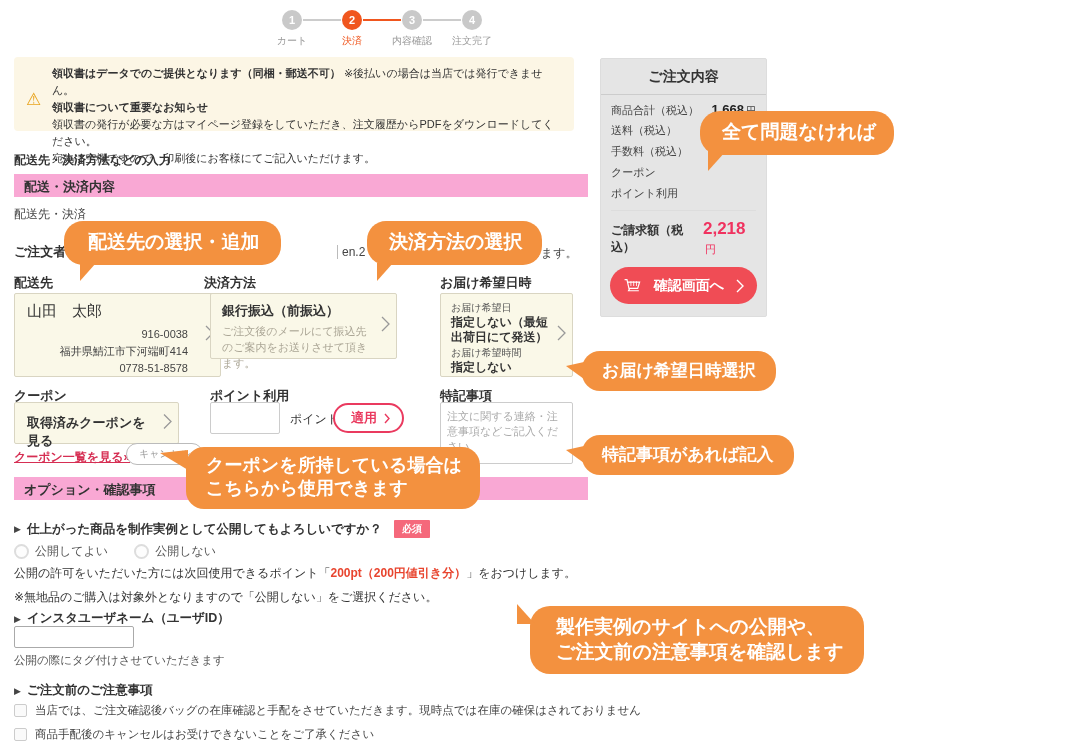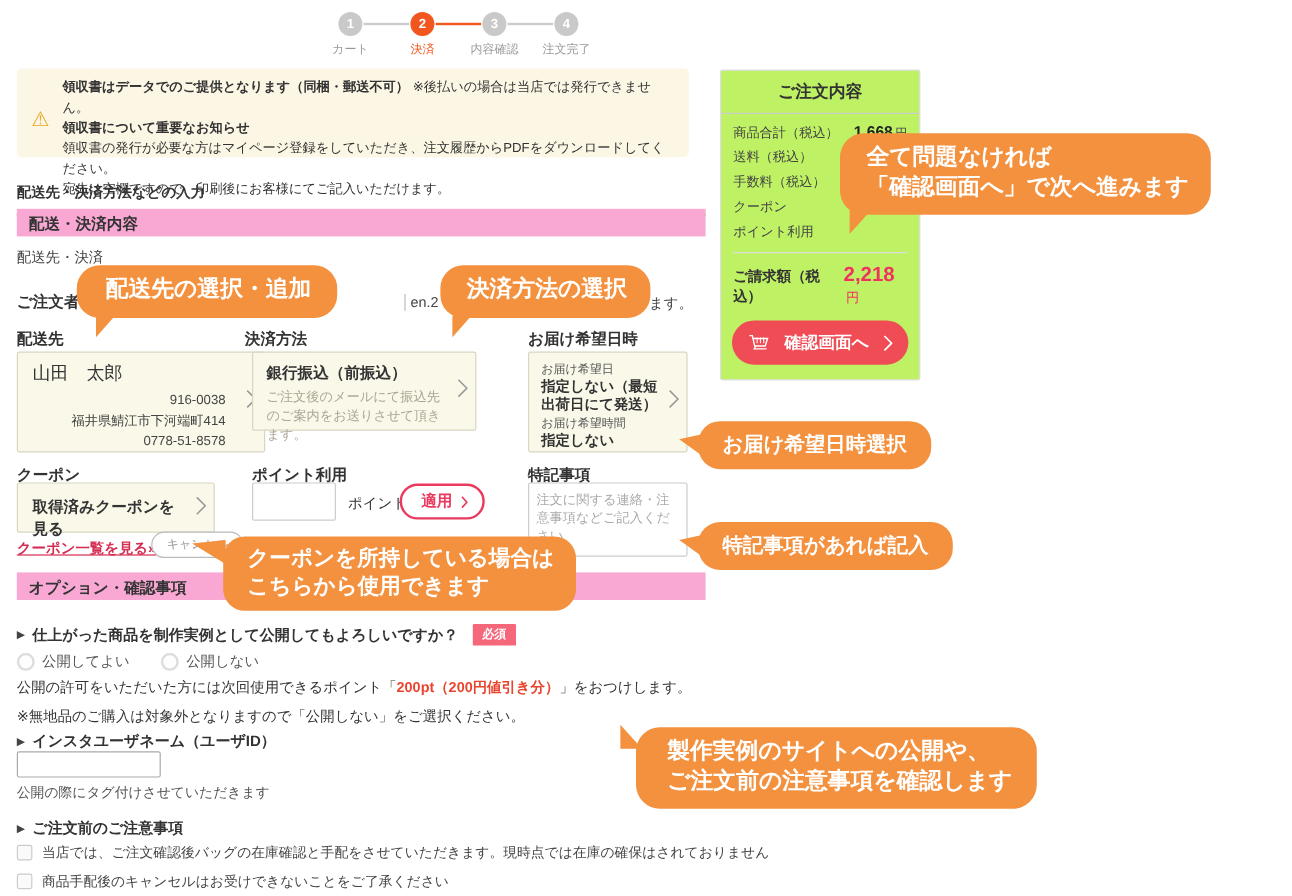--- a/index.html
+++ b/index.html
@@ -83,21 +83,21 @@
   .insta-label { left:14px; top:610px; }
   .insta-input { left:14px; top:626px; width:120px; height:22px; border:1px solid #aaa; border-radius:2px;
     font-size:12px; padding:0 5px; font-family:inherit; }
   .insta-note { left:14px; top:653px; font-size:11.5px; color:#555; }
   .prec-label { left:14px; top:682px; }
   .check-row { left:14px; display:flex; align-items:center; gap:8px; font-size:11.5px; color:#444; }
   .chk { width:13px; height:13px; border:1px solid #ccc; border-radius:2px; background:#fafafa; flex:none; cursor:pointer; }
   .check1 { top:703px; } .check2 { top:727px; }
 
   
-  .panel { left:600px; top:58px; width:167px; background:#bef264; border:1px solid #ddd; border-radius:2px; padding-bottom:12px; z-index:2; }
+  .panel { left:600px; top:58px; width:167px; background:#e5e5e5; border:1px solid #ddd; border-radius:2px; padding-bottom:12px; z-index:2; }
   .panel-title { text-align:center; font-size:14px; font-weight:bold; padding:9px 0 8px; border-bottom:1px solid #ccc; }
   .p-rows { padding:7px 10px 0; }
   .p-row { display:flex; justify-content:space-between; align-items:baseline; height:21px; font-size:11px; color:#444; }
   .p-val { font-size:13px; font-weight:bold; color:#222; }
   .p-unit { font-size:10px; font-weight:normal; color:#444; margin-left:2px; }
   .p-div { border-top:1px solid #ddd; margin:3px 10px 0; }
   .p-total { display:flex; justify-content:space-between; align-items:baseline; padding:8px 10px 6px; }
   .p-total .lb { font-size:12px; font-weight:bold; }
   .p-total .vl { font-size:17px; font-weight:bold; color:#F0325F; }
   .p-total .un { font-size:11px; color:#F0325F; margin-left:2px; }
@@ -291,21 +291,20 @@
       </svg>
     <span class="lbl">確認画面へ</span>
     <svg width="8" height="14" viewBox="0 0 8 14">
         <path d="M1 1 L7 7 L1 13" stroke="#fff" stroke-width="1.4" fill="none"></path>
       </svg>
   </div>
 </div>
 
 <div class="co co-confirm">
   <div>全て問題なければ</div>
-  <div>「確認画面へ」で次へ進みます</div>
   <div class="tail tail-dl"></div>
 </div>
 
 <div class="co co-shipping">
   <span>配送先の選択・追加</span>
   <div class="tail tail-dl"></div>
 </div>
 
 <div class="co co-payment">
   <span>決済方法の選択</span>

